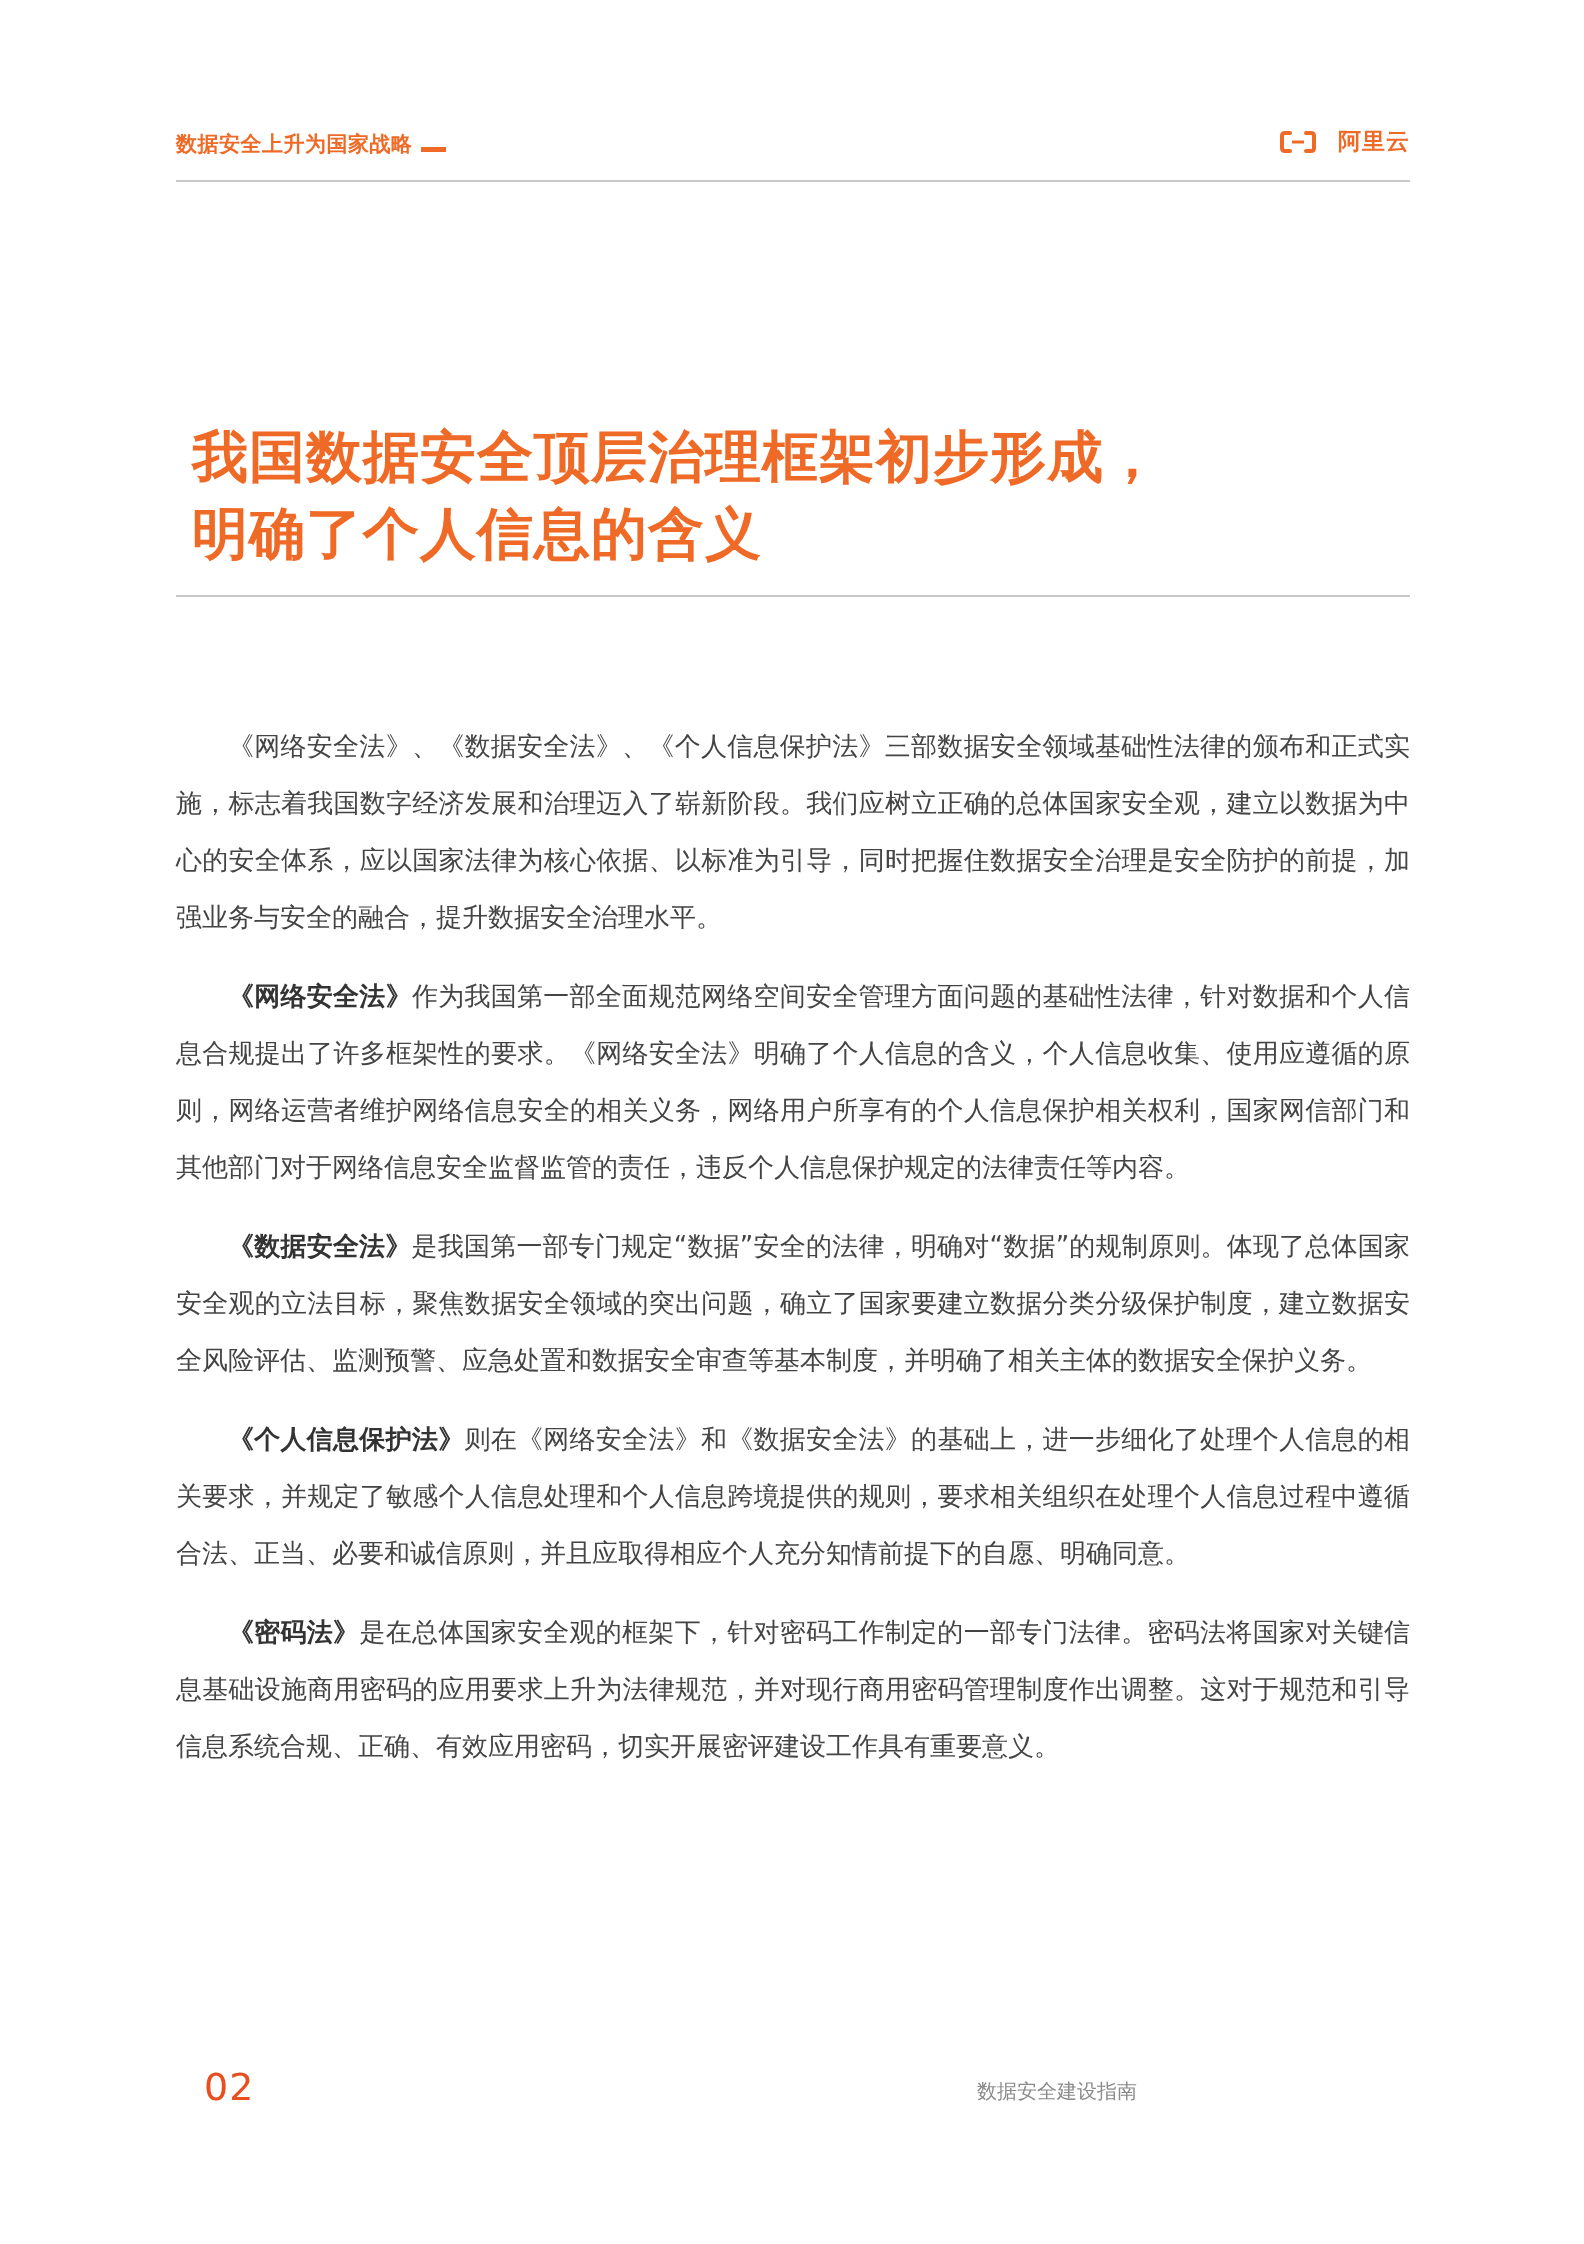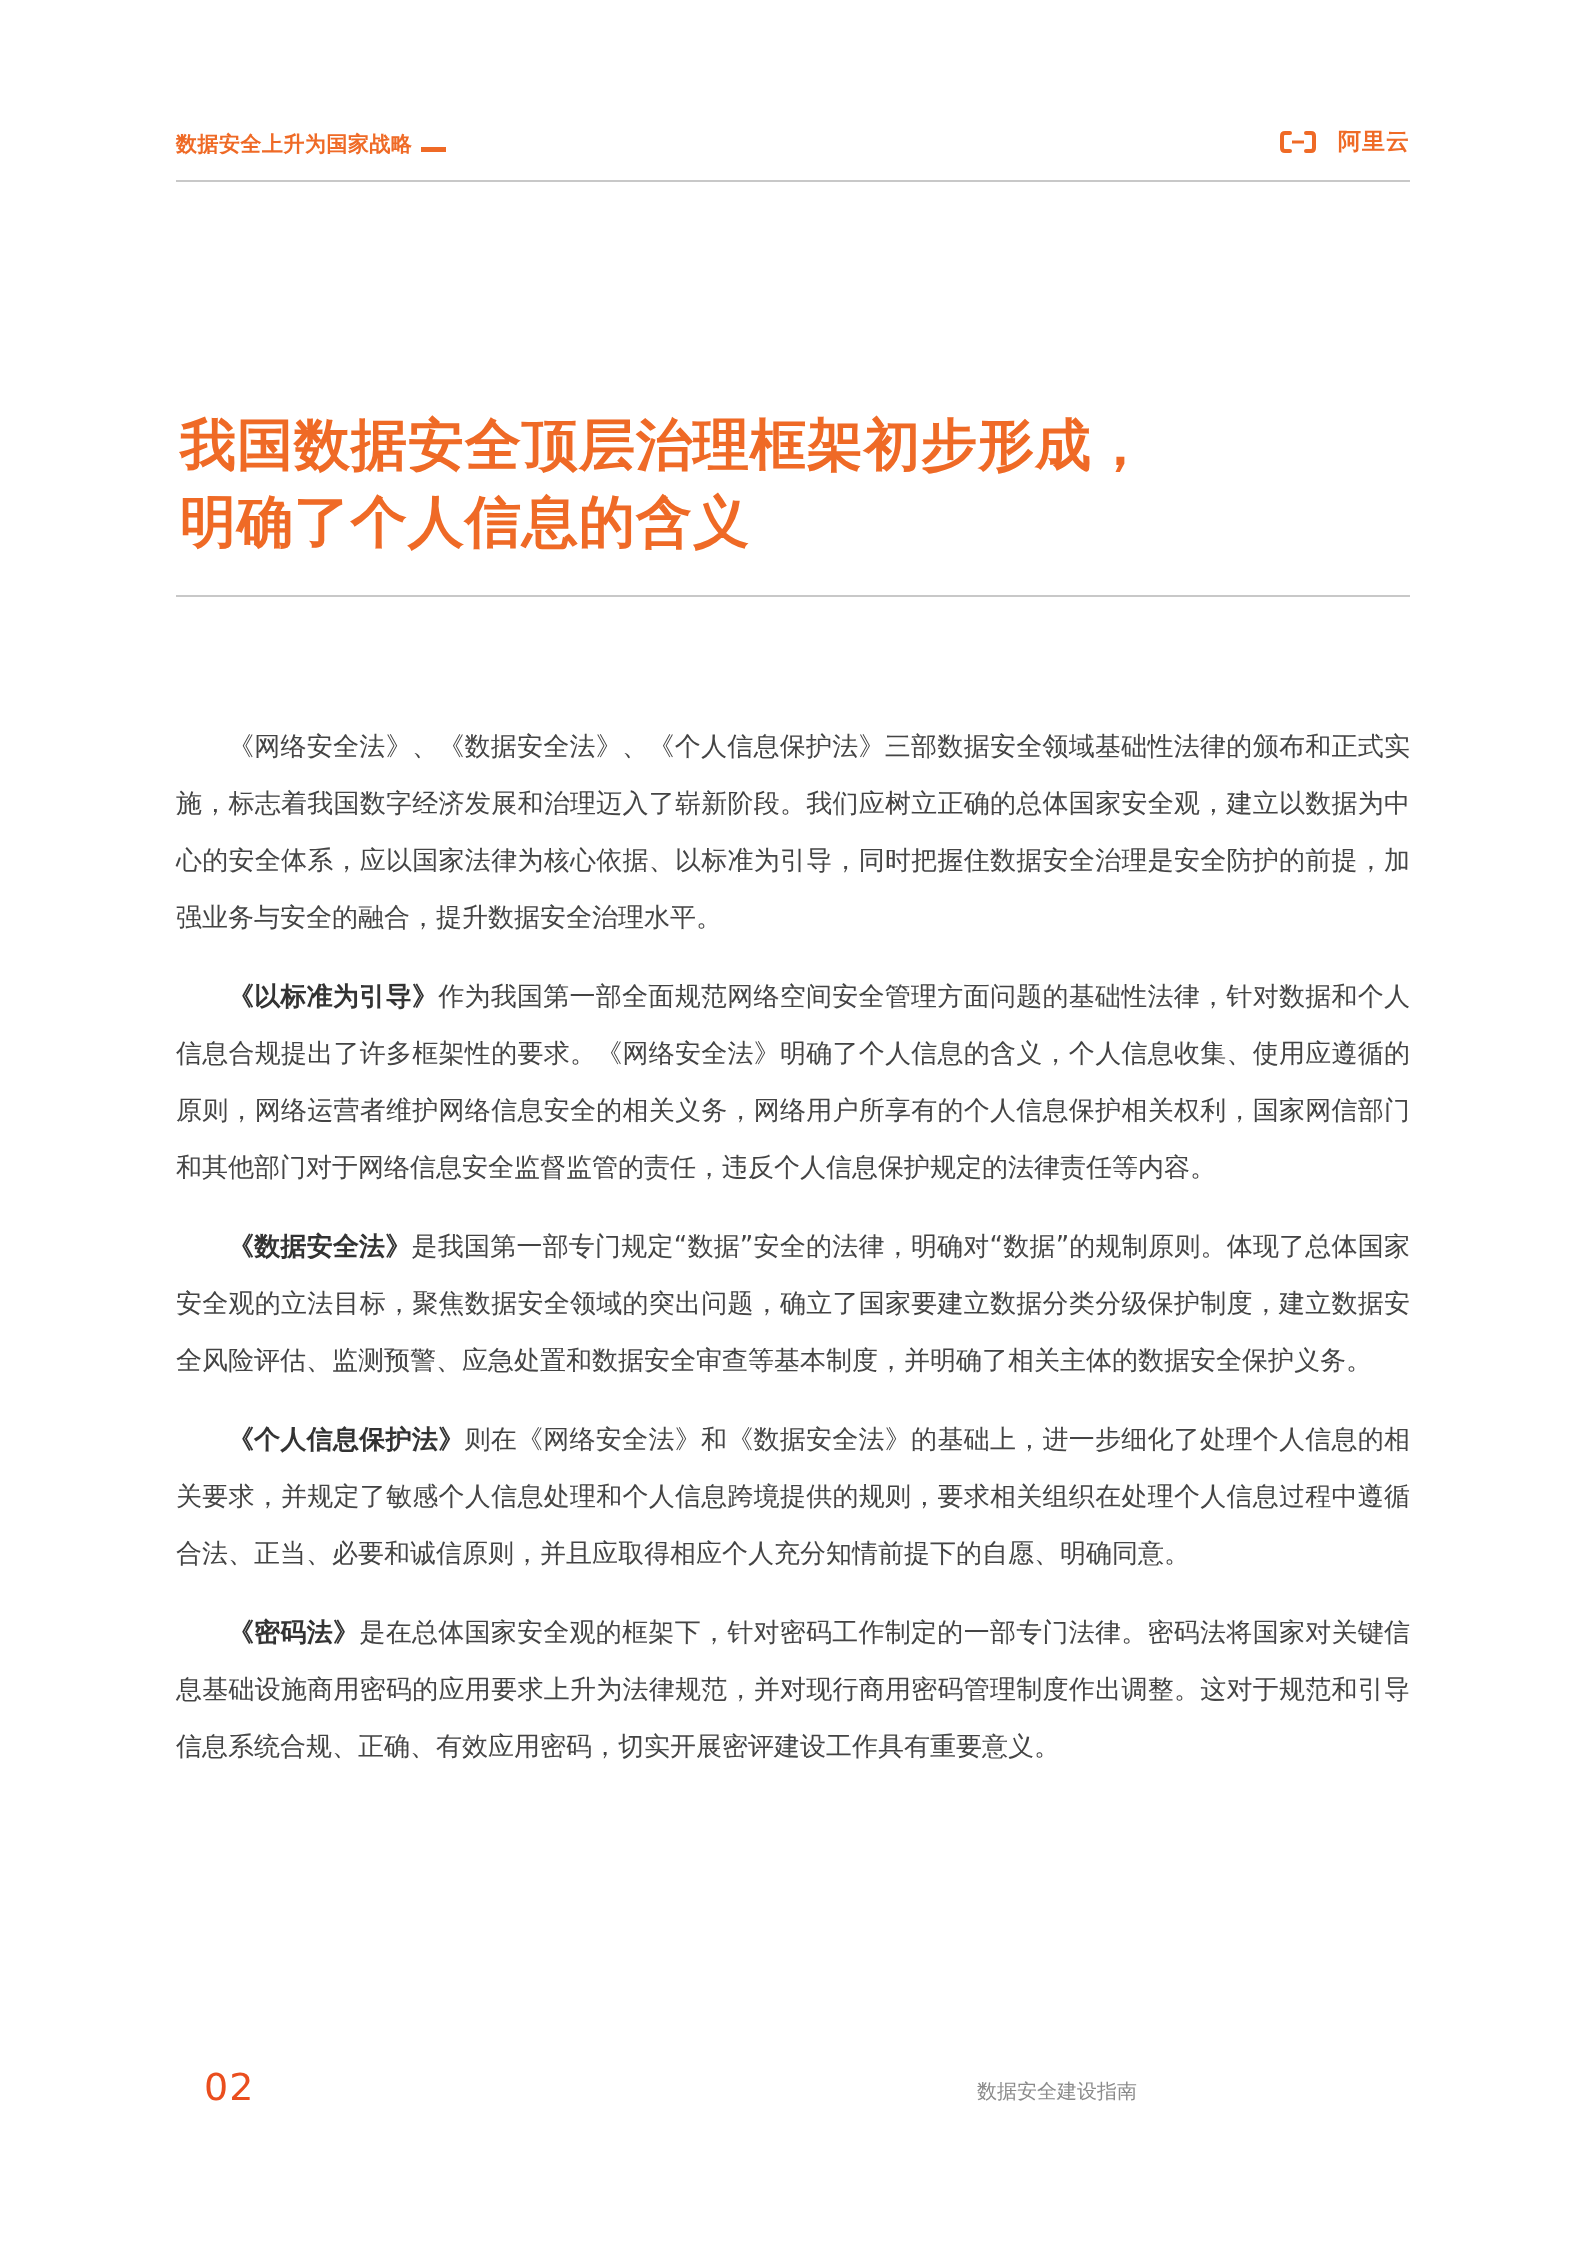--- a/index.html
+++ b/index.html
@@ -38,29 +38,29 @@
       <svg class="logo-mark" viewBox="0 0 38 24">
         <path d="M11 3 H6 Q3 3 3 6 V18 Q3 21 6 21 H11" fill="none" stroke="#ef6a26" stroke-width="4" stroke-linecap="round"></path>
         <path d="M27 3 H32 Q35 3 35 6 V18 Q35 21 32 21 H27" fill="none" stroke="#ef6a26" stroke-width="4" stroke-linecap="round"></path>
         <rect x="13" y="10.5" width="12" height="3" fill="#ef6a26"></rect>
       </svg>
       <span class="logo-text">阿里云</span>
     </div>
   </div>
   <div class="header-rule"></div>
 
-  <h1 class="title" style="margin:4px;">
+  <h1 class="title" style="margin:16px;">
     <div>我国数据安全顶层治理框架初步形成，</div>
     <div>明确了个人信息的含义</div>
   </h1>
   <div class="title-rule"></div>
 
   <div class="body">
     <p><span class="lead"></span><span>《网络安全法》、《数据安全法》、《个人信息保护法》三部数据安全领域基础性法律的颁布和正式实施，标志着我国数字经济发展和治理迈入了崭新阶段。我们应树立正确的总体国家安全观，建立以数据为中心的安全体系，应以国家法律为核心依据、以标准为引导，同时把握住数据安全治理是安全防护的前提，加强业务与安全的融合，提升数据安全治理水平。</span></p>
-    <p><span class="lead">《以标准为引导》</span><span>作为我国第一部全面规范网络空间安全管理方面问题的基础性法律，针对数据和个人信息合规提出了许多框架性的要求。《网络安全法》明确了个人信息的含义，个人信息收集、使用应遵循的原则，网络运营者维护网络信息安全的相关义务，网络用户所享有的个人信息保护相关权利，国家网信部门和其他部门对于网络信息安全监督监管的责任，违反个人信息保护规定的法律责任等内容。</span></p>
+    <p><span class="lead">《网络安全法》</span><span>作为我国第一部全面规范网络空间安全管理方面问题的基础性法律，针对数据和个人信息合规提出了许多框架性的要求。《网络安全法》明确了个人信息的含义，个人信息收集、使用应遵循的原则，网络运营者维护网络信息安全的相关义务，网络用户所享有的个人信息保护相关权利，国家网信部门和其他部门对于网络信息安全监督监管的责任，违反个人信息保护规定的法律责任等内容。</span></p>
     <p><span class="lead">《数据安全法》</span><span>是我国第一部专门规定“数据”安全的法律，明确对“数据”的规制原则。体现了总体国家安全观的立法目标，聚焦数据安全领域的突出问题，确立了国家要建立数据分类分级保护制度，建立数据安全风险评估、监测预警、应急处置和数据安全审查等基本制度，并明确了相关主体的数据安全保护义务。</span></p>
     <p><span class="lead">《个人信息保护法》</span><span>则在《网络安全法》和《数据安全法》的基础上，进一步细化了处理个人信息的相关要求，并规定了敏感个人信息处理和个人信息跨境提供的规则，要求相关组织在处理个人信息过程中遵循合法、正当、必要和诚信原则，并且应取得相应个人充分知情前提下的自愿、明确同意。</span></p>
     <p><span class="lead">《密码法》</span><span>是在总体国家安全观的框架下，针对密码工作制定的一部专门法律。密码法将国家对关键信息基础设施商用密码的应用要求上升为法律规范，并对现行商用密码管理制度作出调整。这对于规范和引导信息系统合规、正确、有效应用密码，切实开展密评建设工作具有重要意义。</span></p>
   </div>
 
   <div class="footer-page">02</div>
   <div class="footer-title">数据安全建设指南</div>
 
 </div>
 

